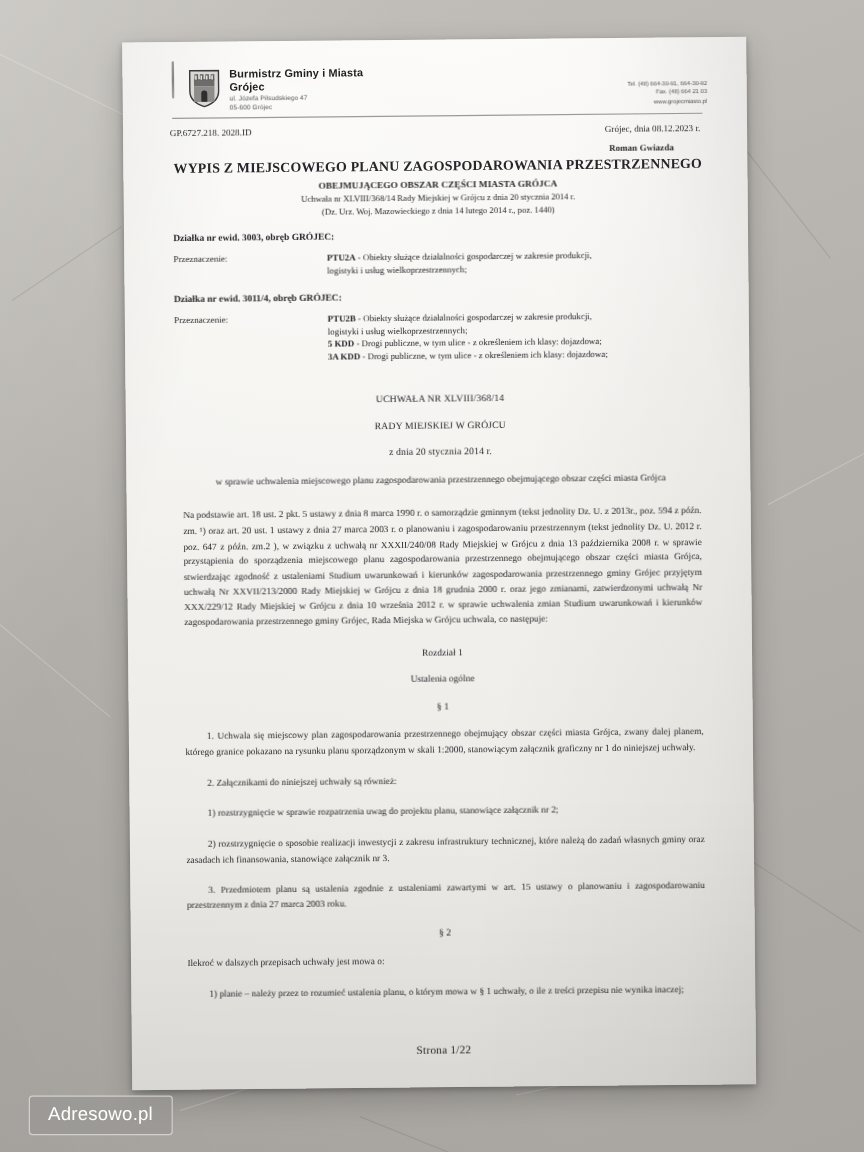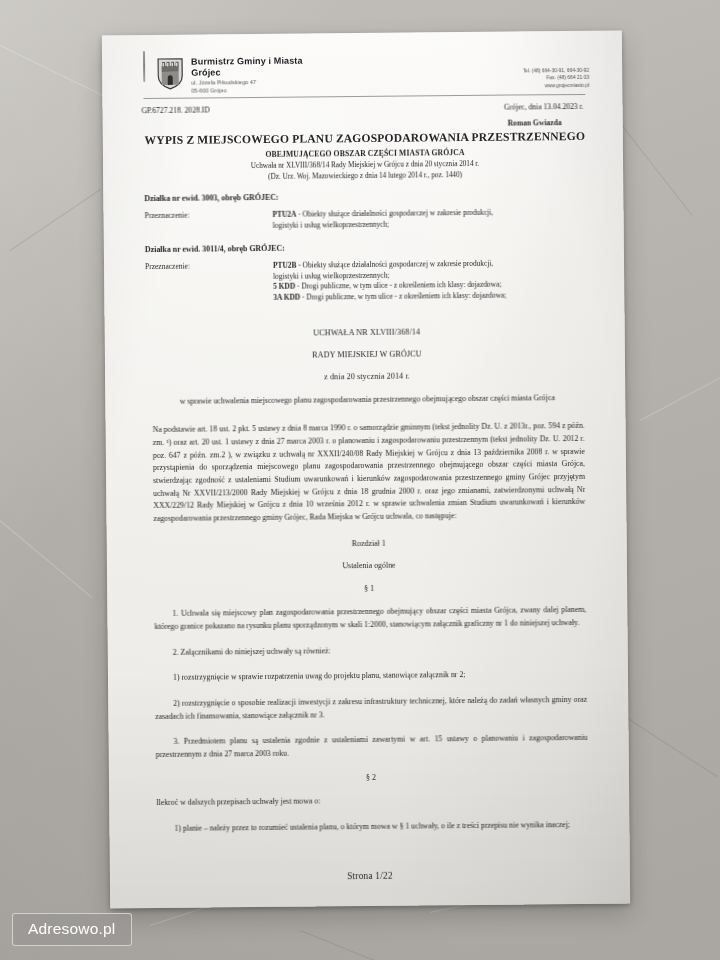--- a/index.html
+++ b/index.html
@@ -227,21 +227,21 @@
     z-index: 2;
   }
 
   
   .soft { filter: blur(0.26px); }
   .softer { filter: blur(0.42px); }
 
   
   .watermark {
     position: absolute;
-    left: 12px;
+    left: 24px;
     bottom: 14px;
     padding: 6px 15px 7px 15px;
     background: rgba(152,150,147,0.72);
     border: 1px solid rgba(242,242,242,0.62);
     border-radius: 3px;
     color: #ffffff;
     font-family: "Liberation Sans", sans-serif;
     font-size: 15.5px;
     letter-spacing: 0.2px;
     z-index: 10;
@@ -295,21 +295,21 @@
         <div class="lh-right softer">
           <div>Tel. (48) 664-30-91, 664-30-92</div>
           <div>Fax. (48) 664 21 03</div>
           <div>www.grojecmiasto.pl</div>
         </div>
       </div>
       <div class="rule"></div>
 
       <div class="refrow soft">
         <span>GP.6727.218. 2028.ID</span>
-        <span>Grójec, dnia 13.04.2023 r.</span>
+        <span>Grójec, dnia 08.12.2023 r.</span>
       </div>
       <div class="signer soft">Roman Gwiazda</div>
 
       <div class="doc-title">WYPIS Z MIEJSCOWEGO PLANU ZAGOSPODAROWANIA PRZESTRZENNEGO</div>
       <div class="doc-sub1 soft">OBEJMUJĄCEGO OBSZAR CZĘŚCI MIASTA GRÓJCA</div>
       <div class="doc-sub2 soft">Uchwała nr XLVIII/368/14 Rady Miejskiej w Grójcu z dnia 20 stycznia 2014 r.</div>
       <div class="doc-sub3 soft">(Dz. Urz. Woj. Mazowieckiego z dnia 14 lutego 2014 r., poz. 1440)</div>
 
       <div class="parcel">
         <div class="parcel-head soft">Działka nr ewid. 3003, obręb GRÓJEC:</div>

